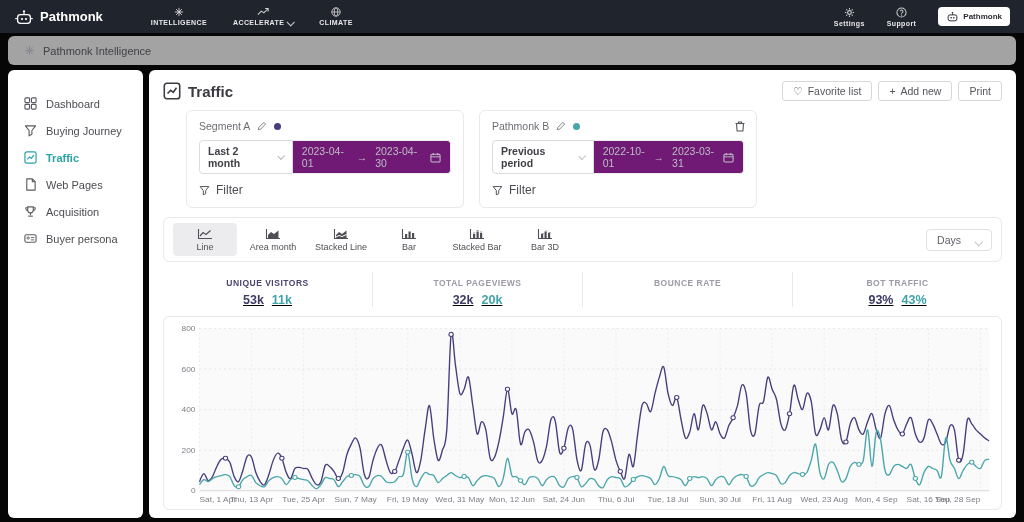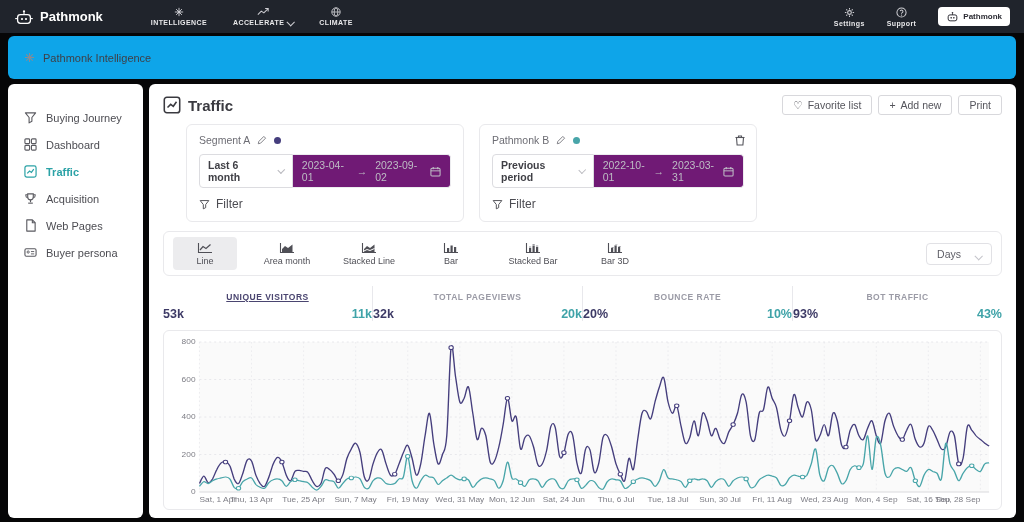--- a/index.html
+++ b/index.html
@@ -10,21 +10,21 @@
   .topbar { height:33px; background:#20242c; display:flex; align-items:center; padding:0 14px; flex-shrink:0; }
   .brand { display:flex; align-items:center; gap:6px; color:#fff; font-size:13px; font-weight:bold; cursor:pointer; }
   .topnav { display:flex; gap:26px; margin-left:48px; }
   .topnav-item { display:flex; flex-direction:column; align-items:center; gap:2px; color:#e8e8ea; font-size:7px; font-weight:bold; letter-spacing:.4px; cursor:pointer; }
   .topnav-item .with-chev { display:flex; align-items:center; gap:3px; }
   .chev { width:6px; height:6px; border-right:1.2px solid #cfcfd4; border-bottom:1.2px solid #cfcfd4; transform:rotate(45deg) translateY(-1px); display:inline-block; }
   .topbar-right { margin-left:auto; display:flex; align-items:center; gap:22px; }
   .account-btn { background:#fff; border:none; border-radius:4px; padding:4px 8px; display:flex; align-items:center; gap:4px; font-size:8px; font-weight:bold; color:#2b2b33; cursor:pointer; font-family:inherit; }
 
   
-  .app-bar { margin:3px 8px 0; height:43px; background:#0ea5e9; border-radius:6px; display:flex; align-items:center; gap:8px; padding:0 16px; flex-shrink:0; }
+  .app-bar { margin:3px 8px 0; height:29px; background:#a3a3a3; border-radius:6px; display:flex; align-items:center; gap:8px; padding:0 16px; flex-shrink:0; }
   .app-bar span { font-size:11px; color:#3f3f46; }
 
   
   .content-row { flex:1; display:flex; gap:6px; margin:5px 8px 4px; min-height:0; }
   .sidebar { width:135px; background:#fff; border-radius:6px; padding:20px 0; flex-shrink:0; }
   .side-item { display:flex; align-items:center; gap:9px; padding:7px 16px; font-size:11px; color:#4c4c52; cursor:pointer; }
   .side-item.active { color:#2ba2a6; font-weight:bold; }
   .main { flex:1; background:#fff; border-radius:6px; padding:11px 14px 8px; display:flex; flex-direction:column; min-width:0; }
 
   .main-head { display:flex; align-items:center; }
@@ -39,33 +39,33 @@
   .seg-dot { width:7px; height:7px; border-radius:50%; display:inline-block; }
   .seg-controls { display:flex; margin-top:8px; }
   .select-box { border:1px solid #dcdce0; border-radius:4px 0 0 4px; padding:4px 8px; font-size:10.5px; color:#3f3f45; font-weight:bold; display:flex; align-items:center; gap:12px; cursor:pointer; background:#fff; }
   .select-box .chev { border-color:#b9b9bf; }
   .date-box { background:#701a75; border:1px solid #ececef; border-left:none; border-radius:0 4px 4px 0; padding:4px 9px; font-size:10.5px; color:#bdbdc4; display:flex; align-items:center; gap:8px; cursor:default; }
   .seg-filter { margin-top:9px; display:flex; align-items:center; gap:6px; font-size:12px; color:#4c4c52; cursor:pointer; }
   .trash-btn { position:absolute; top:9px; right:10px; cursor:pointer; background:none; border:none; }
 
   
   .tabs-card { margin-top:9px; border:1px solid #e9e9ec; border-radius:6px; padding:5px 9px; display:flex; align-items:center; }
-  .tabs { display:flex; gap:18px; }
+  .tabs { display:flex; gap:4px; }
   .tab { width:64px; display:flex; flex-direction:column; align-items:center; gap:2px; padding:5px 2px 4px; border-radius:4px; font-size:9px; color:#4f4f56; cursor:pointer; }
   .tab.active { background:#ececee; }
   .days-select { margin-left:auto; border:1px solid #e1e1e5; border-radius:4px; padding:4px 10px; font-size:10.5px; color:#5e5e66; display:flex; align-items:flex-end; gap:14px; cursor:pointer; }
   .days-select .chev { border-color:#c4c4ca; }
 
   
   .stats-row { display:flex; margin-top:7px; padding:3px 0; }
   .stat { flex:1; text-align:center; border-left:1px solid #e8e8ec; }
   .stat:first-child { border-left:none; }
   .stat-label { font-size:8.5px; font-weight:bold; letter-spacing:.5px; color:#9b9ba6; cursor:pointer; display:inline-block; }
-  .stat.active .stat-label { color:#4a4570; text-decoration:underline; }
-  .stat-vals { margin-top:3px; display:flex; justify-content:space-between; gap:8px; font-size:12.5px; font-weight:bold; }
+  .stat.active .stat-label { color:#4a4570; }
+  .stat-vals { margin-top:3px; display:flex; justify-content:center; gap:8px; font-size:12.5px; font-weight:bold;text-decoration:underline; }
   .val-a { color:#3d3a66; } .val-b { color:#3fa3a8; }
 
   
   .chart-card { margin-top:6px; border:1px solid #e9e9ec; border-radius:6px; padding:6px 6px 2px; flex:1; min-height:0; }
   .chart-card svg { display:block; width:100%; height:100%; }
 
   .icon { flex-shrink:0; display:inline-flex; }
 </style>
 </head>
 <body>
@@ -162,64 +162,64 @@
   </span>
   <span>Pathmonk Intelligence</span>
 </div>
 
 <div class="content-row">
 
   <aside class="sidebar">
     <div class="side-item">
       <span class="icon">
         <svg width="13" height="13" viewBox="0 0 14 14">
-            <path d="M1.5 2h11L8.5 7v4l-3 1.8V7z" fill="none" stroke="#5a5a60" stroke-width="1.2" stroke-linejoin="round"></path>
-          </svg>
-      </span>
-      <span>Buying Journey</span>
-    </div>
-    <div class="side-item">
-      <span class="icon">
-        <svg width="13" height="13" viewBox="0 0 14 14">
             <rect x="1" y="1" width="5" height="5" rx="1" fill="none" stroke="#5a5a60" stroke-width="1.2"></rect>
             <rect x="8" y="1" width="5" height="5" rx="1" fill="none" stroke="#5a5a60" stroke-width="1.2"></rect>
             <rect x="1" y="8" width="5" height="5" rx="1" fill="none" stroke="#5a5a60" stroke-width="1.2"></rect>
             <rect x="8" y="8" width="5" height="5" rx="1" fill="none" stroke="#5a5a60" stroke-width="1.2"></rect>
           </svg>
       </span>
       <span>Dashboard</span>
     </div>
+    <div class="side-item">
+      <span class="icon">
+        <svg width="13" height="13" viewBox="0 0 14 14">
+            <path d="M1.5 2h11L8.5 7v4l-3 1.8V7z" fill="none" stroke="#5a5a60" stroke-width="1.2" stroke-linejoin="round"></path>
+          </svg>
+      </span>
+      <span>Buying Journey</span>
+    </div>
     <div class="side-item active">
       <span class="icon">
         <svg width="13" height="13" viewBox="0 0 14 14">
             <rect x="1" y="1" width="12" height="12" rx="2" fill="none" stroke="#2ba2a6" stroke-width="1.3"></rect>
             <polyline points="3.5,9 6,6.5 8,8 10.5,4.5" fill="none" stroke="#2ba2a6" stroke-width="1.3"></polyline>
           </svg>
       </span>
       <span>Traffic</span>
+    </div>
+    <div class="side-item">
+      <span class="icon">
+        <svg width="13" height="13" viewBox="0 0 14 14">
+            <path d="M3 1h6l3 3v9H3z" fill="none" stroke="#5a5a60" stroke-width="1.2" stroke-linejoin="round"></path>
+            <path d="M9 1v3h3" fill="none" stroke="#5a5a60" stroke-width="1.2"></path>
+          </svg>
+      </span>
+      <span>Web Pages</span>
     </div>
     <div class="side-item">
       <span class="icon">
         <svg width="13" height="13" viewBox="0 0 14 14">
             <path d="M4 2h6v3.5a3 3 0 0 1-6 0z" fill="none" stroke="#5a5a60" stroke-width="1.2"></path>
             <path d="M4 3H2v1a2 2 0 0 0 2 2M10 3h2v1a2 2 0 0 1-2 2" fill="none" stroke="#5a5a60" stroke-width="1.1"></path>
             <line x1="7" y1="8.5" x2="7" y2="11" stroke="#5a5a60" stroke-width="1.2"></line>
             <line x1="4.5" y1="12" x2="9.5" y2="12" stroke="#5a5a60" stroke-width="1.2"></line>
           </svg>
       </span>
       <span>Acquisition</span>
-    </div>
-    <div class="side-item">
-      <span class="icon">
-        <svg width="13" height="13" viewBox="0 0 14 14">
-            <path d="M3 1h6l3 3v9H3z" fill="none" stroke="#5a5a60" stroke-width="1.2" stroke-linejoin="round"></path>
-            <path d="M9 1v3h3" fill="none" stroke="#5a5a60" stroke-width="1.2"></path>
-          </svg>
-      </span>
-      <span>Web Pages</span>
     </div>
     <div class="side-item">
       <span class="icon">
         <svg width="13" height="13" viewBox="0 0 14 14">
             <rect x="1" y="3" width="12" height="8" rx="1.5" fill="none" stroke="#5a5a60" stroke-width="1.2"></rect>
             <circle cx="4.5" cy="6.5" r="1.2" fill="none" stroke="#5a5a60" stroke-width="1"></circle>
             <line x1="7.5" y1="6" x2="11" y2="6" stroke="#5a5a60" stroke-width="1"></line>
             <line x1="7.5" y1="8.5" x2="11" y2="8.5" stroke="#5a5a60" stroke-width="1"></line>
           </svg>
       </span>
@@ -259,27 +259,27 @@
           <span>Segment A</span>
           <span class="icon">
             <svg width="10" height="10" viewBox="0 0 12 12">
                 <path d="M1.5 10.5l.7-2.8 6-6 2.1 2.1-6 6z" fill="none" stroke="#77777e" stroke-width="1.1"></path>
               </svg>
           </span>
           <span class="seg-dot" style="background:#453e7d"></span>
         </div>
         <div class="seg-controls">
           <div class="select-box">
-            <span>Last 6 month</span>
+            <span>Last 2 month</span>
             <span class="chev"></span>
           </div>
           <div class="date-box">
             <span>2023-04-01</span>
             <span>→</span>
-            <span>2023-09-02</span>
+            <span>2023-04-30</span>
             <span class="icon">
               <svg width="11" height="11" viewBox="0 0 12 12">
                   <rect x="1" y="2.5" width="10" height="8.5" rx="1.2" fill="none" stroke="#c2c2c9" stroke-width="1.1"></rect>
                   <line x1="3.5" y1="1" x2="3.5" y2="3.5" stroke="#c2c2c9" stroke-width="1.1"></line>
                   <line x1="8.5" y1="1" x2="8.5" y2="3.5" stroke="#c2c2c9" stroke-width="1.1"></line>
                   <line x1="1" y1="5.3" x2="11" y2="5.3" stroke="#c2c2c9" stroke-width="1"></line>
                 </svg>
             </span>
           </div>
         </div>
@@ -428,24 +428,20 @@
       </div>
       <div class="stat">
         <span class="stat-label">TOTAL PAGEVIEWS</span>
         <div class="stat-vals">
           <span class="val-a">32k</span>
           <span class="val-b">20k</span>
         </div>
       </div>
       <div class="stat">
         <span class="stat-label">BOUNCE RATE</span>
-        <div class="stat-vals">
-          <span class="val-a">20%</span>
-          <span class="val-b">10%</span>
-        </div>
       </div>
       <div class="stat">
         <span class="stat-label">BOT TRAFFIC</span>
         <div class="stat-vals">
           <span class="val-a">93%</span>
           <span class="val-b">43%</span>
         </div>
       </div>
     </div>
 

